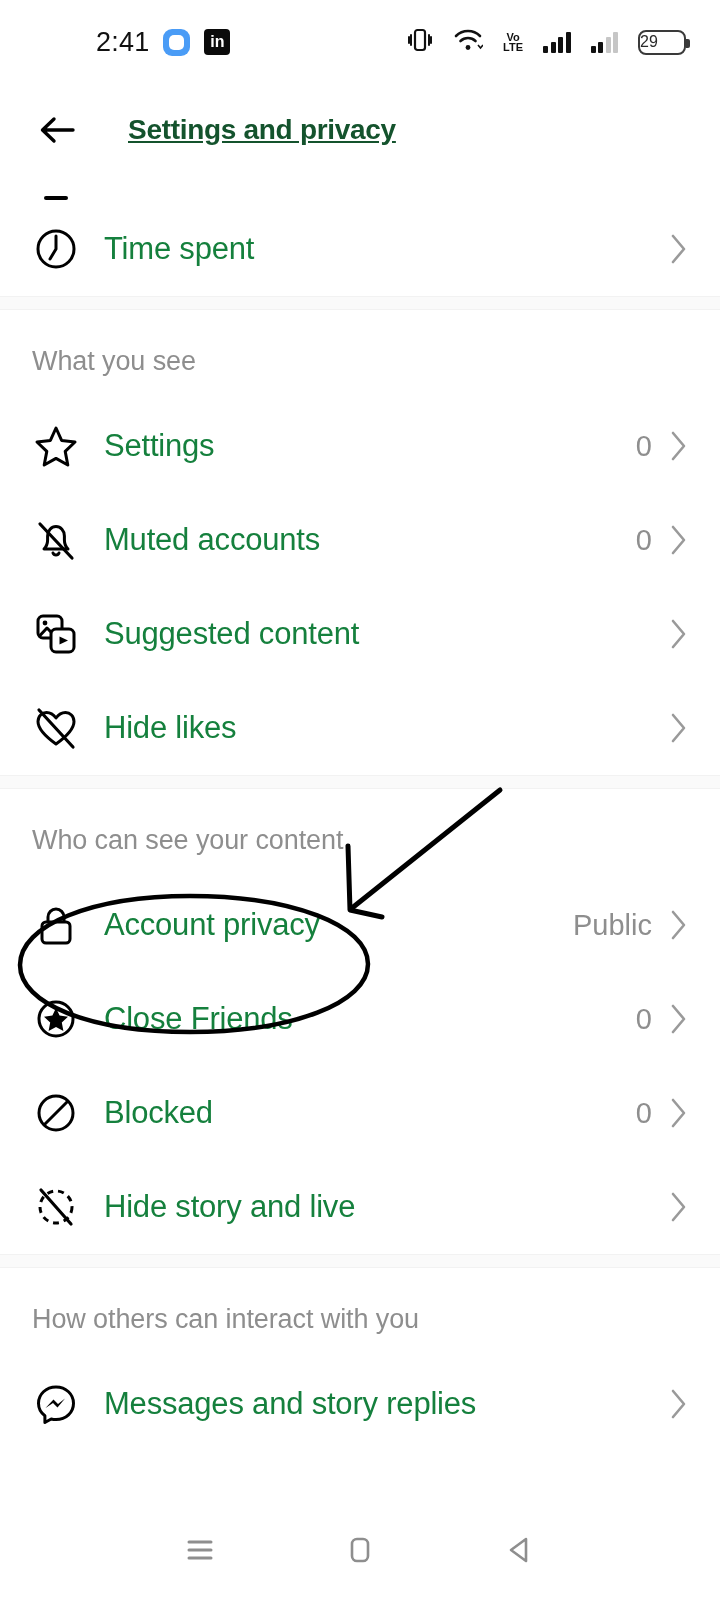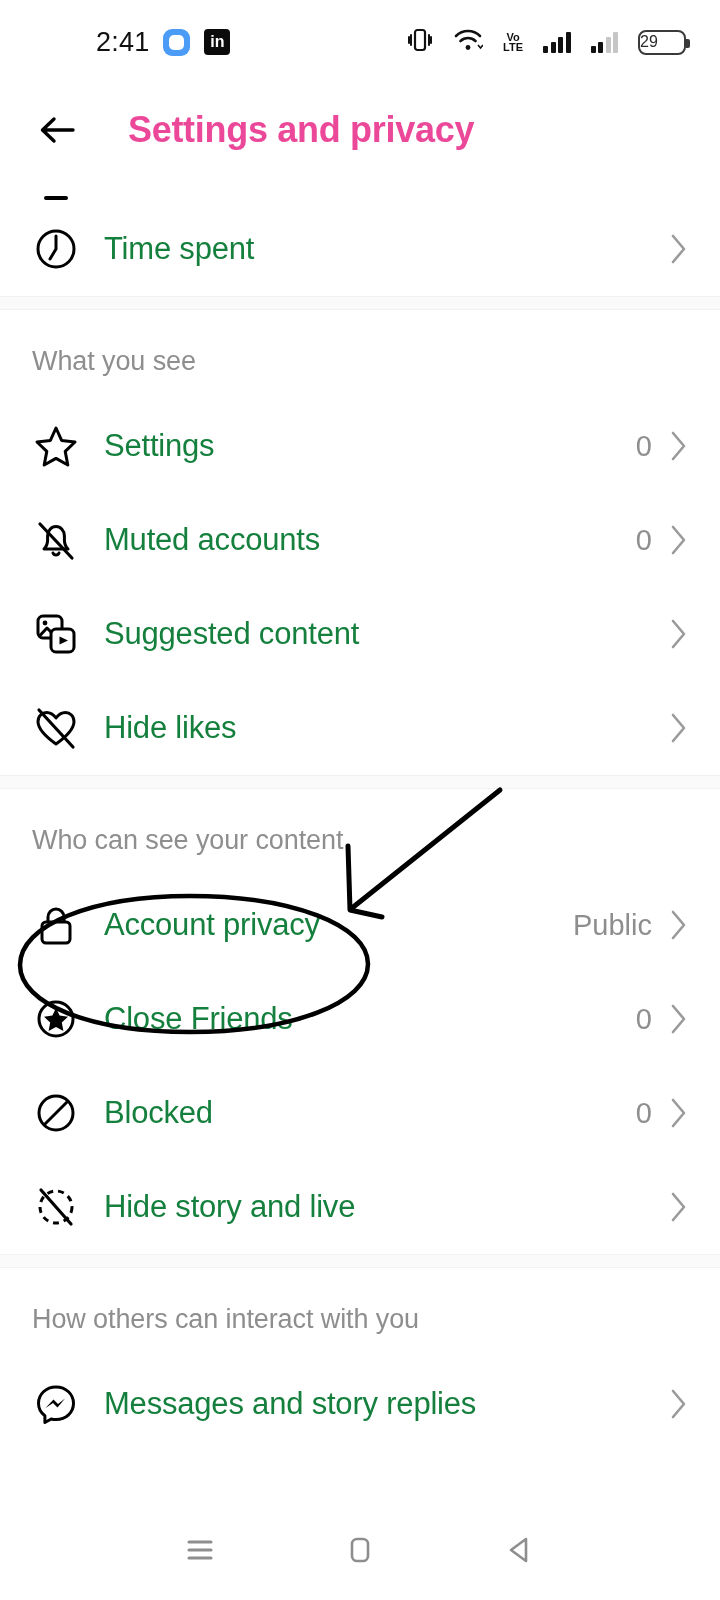--- a/index.html
+++ b/index.html
@@ -45,21 +45,21 @@
     content:""; position:absolute; right:-6px; top:7px; width:4px; height:9px;
     background:#3a3a3a; border-radius:0 2px 2px 0;
   }
 
   
   .header {
     position:absolute; top:84px; left:0; width:720px; height:92px;
     display:flex; align-items:center; padding-left:34px; gap:48px;
   }
   .back-arrow { width:46px; height:46px; }
-  .page-title { font-size:36px; font-weight:700; color:#ec4899; letter-spacing:-.3px; }
+  .page-title { font-size:28px; font-weight:700; color:#14532d; letter-spacing:-.3px;text-decoration:underline; }
 
   
   .scroll { position:absolute; top:176px; left:0; width:720px; height:1324px; overflow:hidden; }
   .row {
     height:94px; display:flex; align-items:center; padding:0 32px 0 28px;
     background:#fff;
   }
   .row .ic { width:56px; flex:0 0 56px; display:flex; align-items:center; justify-content:center; }
   .row .lbl { flex:1; font-size:31px; color:#15803d; padding-left:20px; letter-spacing:-.2px; }
   .row .val { font-size:29px; color:#8e8e8e; padding-right:18px; }

